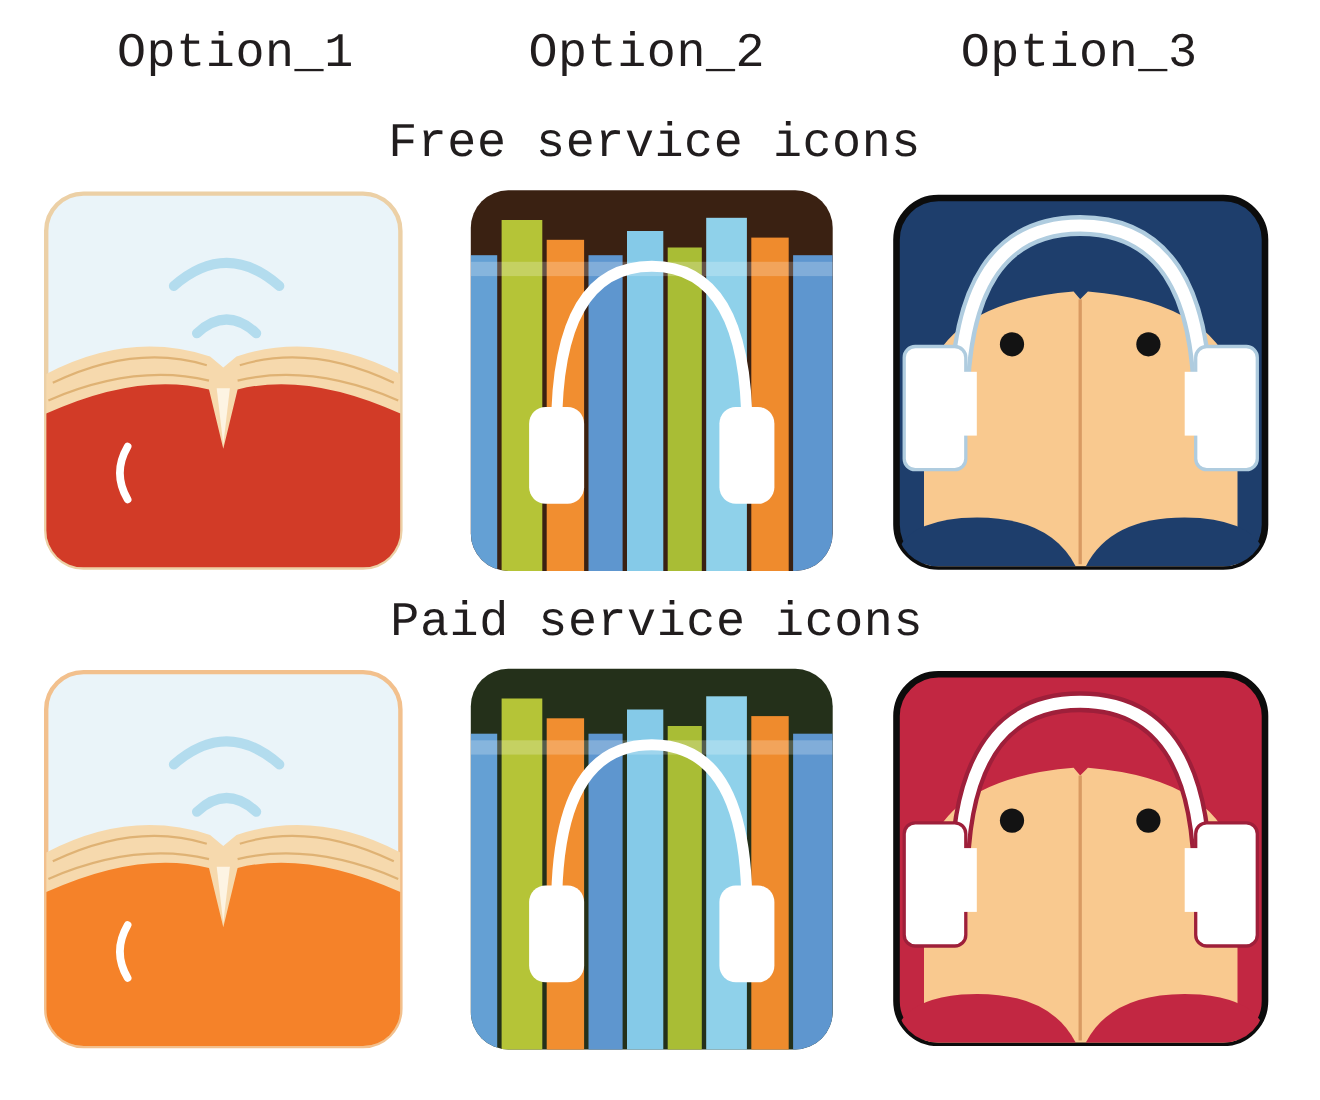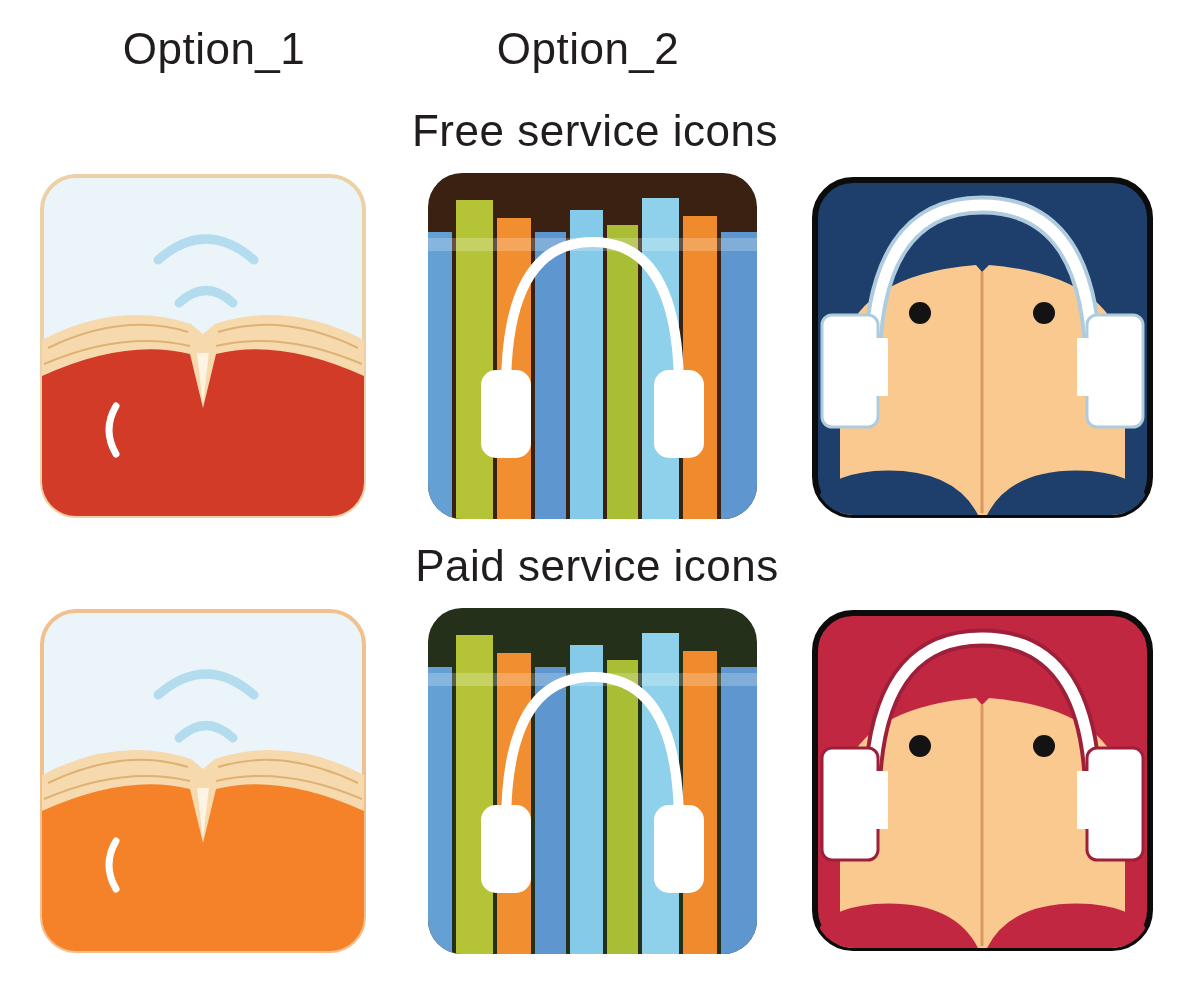--- a/index.html
+++ b/index.html
@@ -1,21 +1,21 @@
 <!DOCTYPE html>
 <html><head>
 <meta charset="utf-8">
 <style>
   html, body { margin: 0; padding: 0; background: #ffffff; }
   .page {
     position: relative;
     width: 1168px;
     height: 1000px;
     background: #ffffff;
-    font-family: Liberation Sans, sans-serif;
+    font-family: Liberation Mono, monospace;
     overflow: hidden;
     padding-left: 32px;
   }
   .opt-header, .section-title {
     position: absolute;
     transform: translateX(-50%);
     white-space: nowrap;
     font-size: 44px;
     color: #211d1e;
     letter-spacing: 0.5px;
@@ -34,20 +34,21 @@
   #paid-shelf { left: 425px; top: 605px; width: 335px; height: 352px; }
   #paid-face  { left: 810px; top: 608px; width: 345px; height: 345px; }
 </style>
 </head>
 <body>
 
 <div class="page">
 
   <div class="opt-header" id="h1">Option_1</div>
   <div class="opt-header" id="h2">Option_2</div>
+  <div class="opt-header" id="h3">Option_3</div>
 
   <div class="section-title" id="paid-title">Paid service icons</div>
   <div class="section-title" id="free-title">Free service icons</div>
 
   <div class="tile" id="free-book">
     <svg viewBox="0 0 330 348">
       <defs>
           <clipPath id="cA1">
             <rect x="4" y="4" width="322" height="340" rx="34"></rect>
           </clipPath>

